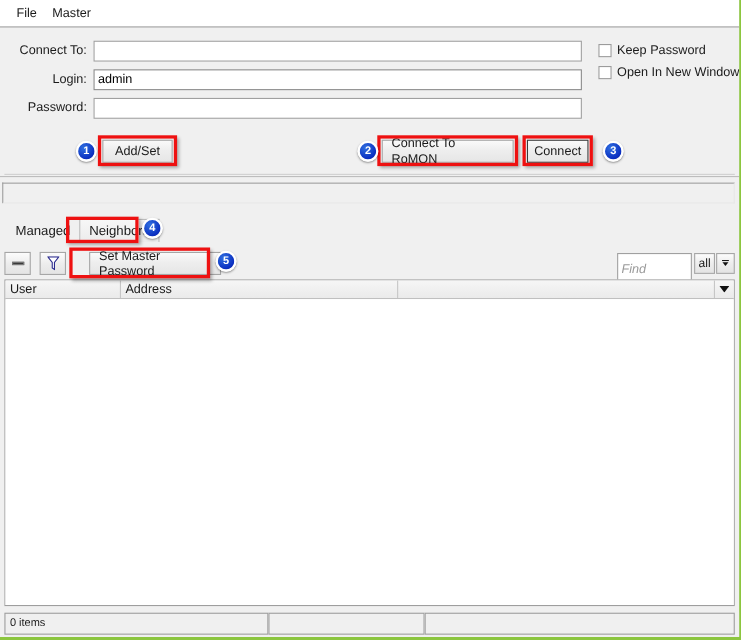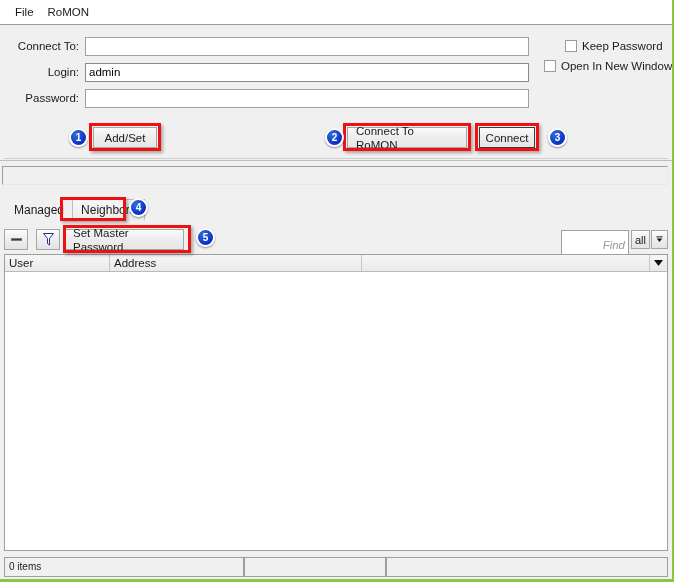--- a/index.html
+++ b/index.html
@@ -222,21 +222,20 @@
     position: absolute;
     width: 68px; height: 19px;
     background: #ffffff;
     border: 1px solid #a0a0a0;
     box-sizing: border-box;
     font-family: "Liberation Sans", sans-serif;
     font-size: 11.5px;
     color: #000;
     padding: 14px 3px;
     outline: none;
-    text-align: right;
   }
   .find-input::placeholder {
     color: #999999;
     font-style: italic;
     opacity: 1;
   }
   .all-btn {
     position: absolute;
     height: 19px;
     background: linear-gradient(#fcfcfc, #ededed 50%, #e4e4e4);
@@ -316,41 +315,41 @@
     line-height: 14px;
   }
 </style>
 </head>
 <body>
 
 <div id="app">
 
   <div class="menubar">
     <div class="menu-item">File</div>
-    <div class="menu-item">RoMON</div>
+    <div class="menu-item">Master</div>
   </div>
 
   <div class="form-panel">
 
     <div class="form-row" style="top:10px;">
       <div class="form-label">Connect To:</div>
       <input class="form-input" type="text" value="" style="">
     </div>
 
     <div class="form-row" style="top:62px;">
       <div class="form-label">Password:</div>
       <input class="form-input" type="text" value="" style="">
     </div>
 
     <div class="form-row" style="top:36px;">
       <div class="form-label">Login:</div>
       <input class="form-input focused" type="text" value="admin" style="">
     </div>
 
-    <div class="chk-row" style="left:544px; top:12px;margin-left:21px;">
+    <div class="chk-row" style="left:544px; top:12px;">
       <div class="chk-box"></div>
       <div class="chk-label">Keep Password</div>
     </div>
 
     <div class="chk-row" style="left:544px; top:32px;">
       <div class="chk-box"></div>
       <div class="chk-label">Open In New Window</div>
     </div>
 
     <div class="btn" style="position:absolute; left:93px; top:101px; width:64px; height:21px;">Add/Set</div>
@@ -376,21 +375,21 @@
     <div class="tool-btn" style="left:4px; top:1px;">
       <span style="display:inline-block;width:11px;height:3px;background:#3b3b3b;border:1px solid #7a7a7a;box-sizing:border-box;"></span>
     </div>
 
     <div class="tool-btn" style="left:36px; top:1px;">
       <svg width="11" height="13" viewBox="0 0 11 13">
         <path d="M0.5 0.5 H10.5 L6.5 5.5 V12 L4.5 10.5 V5.5 Z" fill="#ffffff" stroke="#2b2b8f" stroke-width="1"></path>
       </svg>
     </div>
 
-    <div class="btn" style="position:absolute; left:64px; top:1px; width:120px; height:21px;">Set Master Password</div>
+    <div class="btn" style="position:absolute; left:81px; top:1px; width:120px; height:21px;">Set Master Password</div>
 
     <input class="find-input" style="left: 561px; top: 2px;" type="text" placeholder="Find">
 
     <div class="all-btn" style="left:631px; top:2px; width:19px;">all</div>
 
     <div class="all-btn" style="left:651px; top:2px; width:17px;">
       <svg width="9" height="9" viewBox="0 0 9 9">
         <rect x="0.5" y="0.5" width="8" height="1.2" fill="#111"></rect>
         <path d="M1 3.2 L8 3.2 L4.5 7.6 Z" fill="#111"></path>
       </svg>

